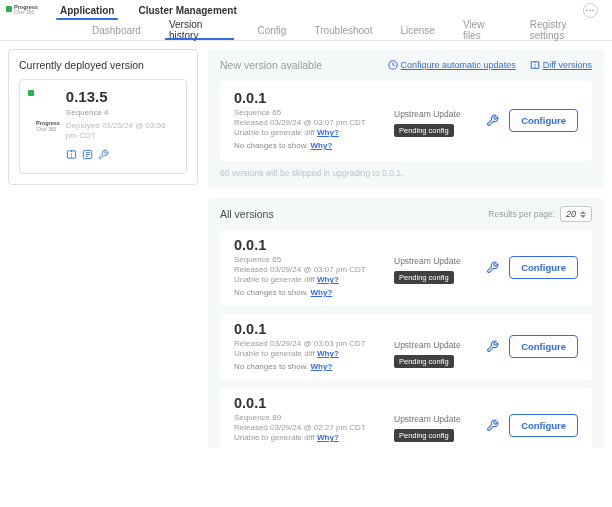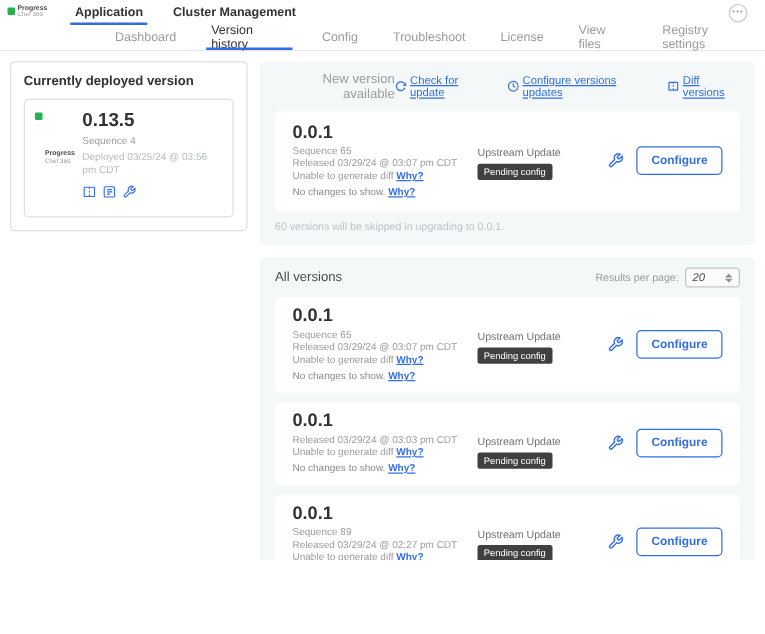--- a/index.html
+++ b/index.html
@@ -26,59 +26,59 @@
   .subnav-item.active { color:#323232; }
   .subnav-item.active:after { content:""; position:absolute; left:10px; right:10px; bottom:0; height:2px; background:#326de6; }
 
   
   .page-body { display:flex; gap:10px; padding:8px; align-items:flex-start; }
   .left-col { flex:0 0 190px; }
   .right-col { flex:1; min-width:0; }
 
   
   .deployed-panel { border:1px solid #dfdfdf; border-radius:4px; padding:9px 10px 10px; background:#fff; }
-  .deployed-heading { font-size:10.5px; font-weight:bold; color:#323232; }
+  .deployed-heading { font-size:10.5px; font-weight:normal; color:#323232; }
   .deployed-card { border:1px solid #dfdfdf; border-radius:4px; margin-top:8px; padding:9px 8px; display:flex; gap:6px; background:#fff; }
   .dlogo { flex:0 0 26px; }
   .dinfo { flex:1; }
   .dversion { font-size:15px; font-weight:bold; color:#323232; line-height:16px; }
   .meta { font-size:8px; color:#9b9b9b; line-height:10px; }
   .meta.light { color:#b7bdc1; }
   .dicons { display:flex; gap:5px; margin-top:5px; color:#326de6; }
   .dicons svg { cursor:pointer; }
 
   
   .gray-panel { background:#f5f8f9; border-radius:4px; padding:8px 12px 10px; }
   .panel-head { display:flex; align-items:center; justify-content:space-between; min-height:16px; }
   .panel-title { font-size:10.5px; color:#9b9b9b;text-align:right; }
   .panel-title.dark { color:#4a4a4a; }
   .head-links { display:flex; align-items:center; gap:14px; }
   .hlink { display:flex; align-items:center; gap:3px; color:#326de6; font-size:9px; cursor:pointer; }
   .hlink span { text-decoration:underline; }
 
   
-  .vcard { position:relative; background:#fff; border-radius:4px; padding:7px 14px 8px; margin-top:8px; display:flex; }
+  .vcard { position:relative; background:#fff; border-radius:4px; padding:7px 14px 8px; margin-top:8px; display:flex;gap:12px; }
   .vcol-left { flex:0 0 148px; }
   .vversion { font-size:14.5px; font-weight:bold; color:#323232; line-height:16px; margin-bottom:2px; }
   .nochanges { margin-top:3px; color:#8a8a8a; }
   .why { color:#326de6; font-weight:bold; text-decoration:underline; cursor:pointer; }
   .vcol-type { flex:1; padding-top:19px; }
   .type-label { font-size:8.5px; color:#717171; }
   .badge { display:inline-block; margin-top:4px; background:#404040; color:#fff; font-size:7.5px; padding:2px 5px; border-radius:2px; }
   .vcol-actions { display:flex; align-items:center; gap:10px; align-self:center; }
   .wrench { color:#326de6; display:flex; cursor:pointer; }
   .btn-configure { background:#fff; border:1px solid #326de6; color:#326de6; font-family:inherit; font-size:9.5px; font-weight:bold; padding:5px 11px; border-radius:4px; cursor:pointer; }
   .skip-note { margin-top:7px; font-size:8.5px; color:#bcc3c7; }
 
   .panel-gap { height:10px; }
 
   
   .results { display:flex; align-items:center; gap:5px; }
   .results-label { font-size:8.5px; color:#9b9b9b; }
-  .select-box { display:flex; align-items:center; gap:16px; background:#fbfbfb; border:1px solid #c4c8ca; border-radius:3px; padding:2px 5px; font-size:9px; color:#4a4a4a; cursor:pointer; min-width:30px;font-style:italic; }
+  .select-box { display:flex; align-items:center; gap:4px; background:#fbfbfb; border:1px solid #c4c8ca; border-radius:3px; padding:2px 5px; font-size:9px; color:#4a4a4a; cursor:pointer; min-width:30px;font-style:italic; }
   .steppers { display:flex; flex-direction:column; gap:1px; }
   .tri-up { width:0; height:0; border-left:3px solid transparent; border-right:3px solid transparent; border-bottom:3px solid #8a8f93; }
   .tri-down { width:0; height:0; border-left:3px solid transparent; border-right:3px solid transparent; border-top:3px solid #8a8f93; }
 </style>
 </head>
 <body>
 
 <div class="app">
 
   <div class="topbar">
@@ -151,31 +151,24 @@
     </div>
 
     <div class="right-col">
 
       <div class="gray-panel">
         <div class="panel-head">
           <div class="panel-title">New version available</div>
           <div class="head-links">
             <a class="hlink">
               <svg width="10" height="10" viewBox="0 0 24 24" fill="none" stroke="currentColor" stroke-width="2.5">
-                  <polyline points="23 4 23 10 17 10"></polyline>
-                  <path d="M20.49 15a9 9 0 1 1-2.12-9.36L23 10"></path>
-                </svg>
-              <span>Check for update</span>
-            </a>
-            <a class="hlink">
-              <svg width="10" height="10" viewBox="0 0 24 24" fill="none" stroke="currentColor" stroke-width="2.5">
                   <circle cx="12" cy="12" r="10"></circle>
                   <polyline points="12 6 12 12 16 14"></polyline>
                 </svg>
-              <span>Configure versions updates</span>
+              <span>Configure automatic updates</span>
             </a>
             <a class="hlink">
               <svg width="10" height="10" viewBox="0 0 24 24" fill="none" stroke="currentColor" stroke-width="2.5">
                   <rect x="3" y="4" width="18" height="16" rx="1"></rect>
                   <line x1="12" y1="4" x2="12" y2="20" stroke-dasharray="3,3"></line>
                 </svg>
               <span>Diff versions</span>
             </a>
           </div>
         </div>

